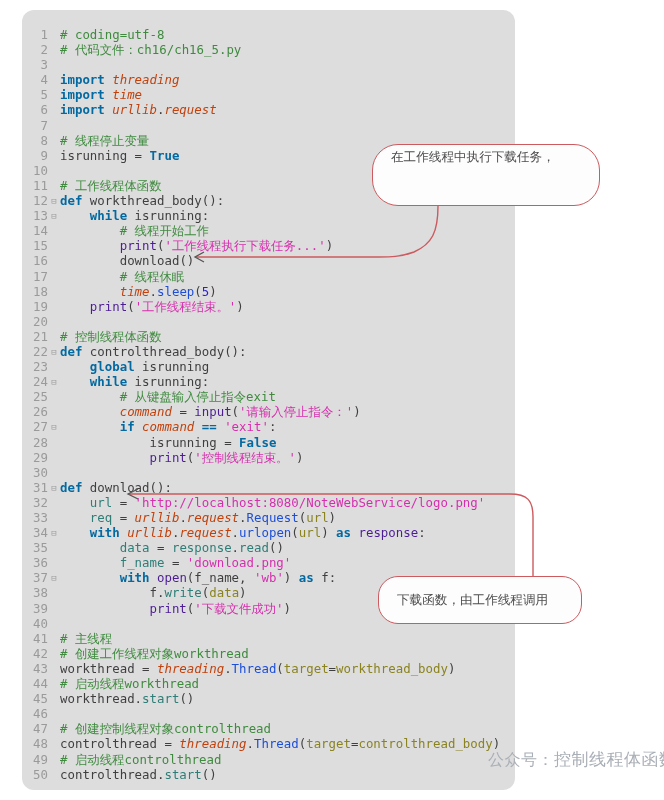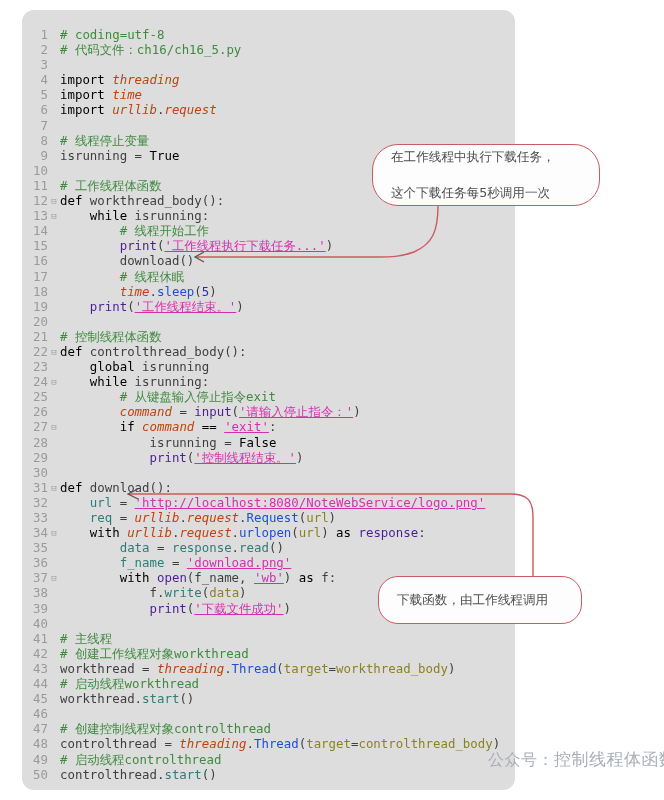--- a/index.html
+++ b/index.html
@@ -57,41 +57,41 @@
     vertical-align: 1px;
   }
   .fold.empty { color: transparent; }
   .codetext {
     display: inline-block;
     white-space: pre;
   }
 
   
   .t-com  { color: #3f8a3f; }          
-  .t-kw   { color: #000000; font-weight: normal; }  
+  .t-kw   { color: #0369a1; font-weight: bold; }  
   .t-kw2  { color: #4c1d95; }          
   .t-mod  { color: #c2410c; font-style: italic; }          
   .t-cls  { color: #1d4ed8; }          
-  .t-str  { color: #d62fae; text-decoration: underline; }          
+  .t-str  { color: #d62fae; }          
   .t-var  { color: #3f3f3f; }          
   .t-op   { color: #3f3f3f; }          
   .t-num  { color: #2b1fd4; }          
   .t-kwarg{ color: #8a8320; }
   .t-tealv{ color: #2e7d77; }
 
   
   .callout {
     position: absolute;
     border: 1.4px solid #cc5a5f;
     border-radius: 26px;
     background: #fdfdfd;
     box-sizing: border-box;
     display: flex;
     flex-direction: column;
-    justify-content: space-between;
+    justify-content: flex-start;
     padding: 0 18px;
     color: #4d4d4d;
     font-family: "DejaVu Sans", sans-serif;
     font-size: 12.6px;
     line-height: 24px;
   }
   #callout-1 { left: 372px; top: 144px; width: 228px; height: 62px; }
   #callout-2 { left: 378px; top: 576px; width: 204px; height: 48px;
                border-radius: 20px; justify-content: center; }
 
@@ -126,20 +126,19 @@
 
   <path d="M 438 206 C 438 232 432 244 414 252 C 400 257 390 257 379 257 L 196 257" fill="none" stroke="#cc5a5f" stroke-width="1.4"></path>
   <path d="M 204 252 L 195 257 L 204 262" fill="none" stroke="#555555" stroke-width="1.3"></path>
 
   <path d="M 129 494 L 510 494 C 527 494 533 500 533 517 L 533 576" fill="none" stroke="#cc5a5f" stroke-width="1.4"></path>
   <path d="M 138 489 L 128 494 L 138 499" fill="none" stroke="#555555" stroke-width="1.3"></path>
 </svg>
 
 <div class="callout" id="callout-1">
   <div>在工作线程中执行下载任务，</div>
-  <div>这个下载任务每5秒调用一次</div>
 </div>
 
 <div class="callout" id="callout-2">
   <div>下载函数，由工作线程调用</div>
 </div>
 
 <div id="watermark"><span class="wm-cn">公众号：</span><span>控制线程体函数</span></div>
 
 </body></html>

